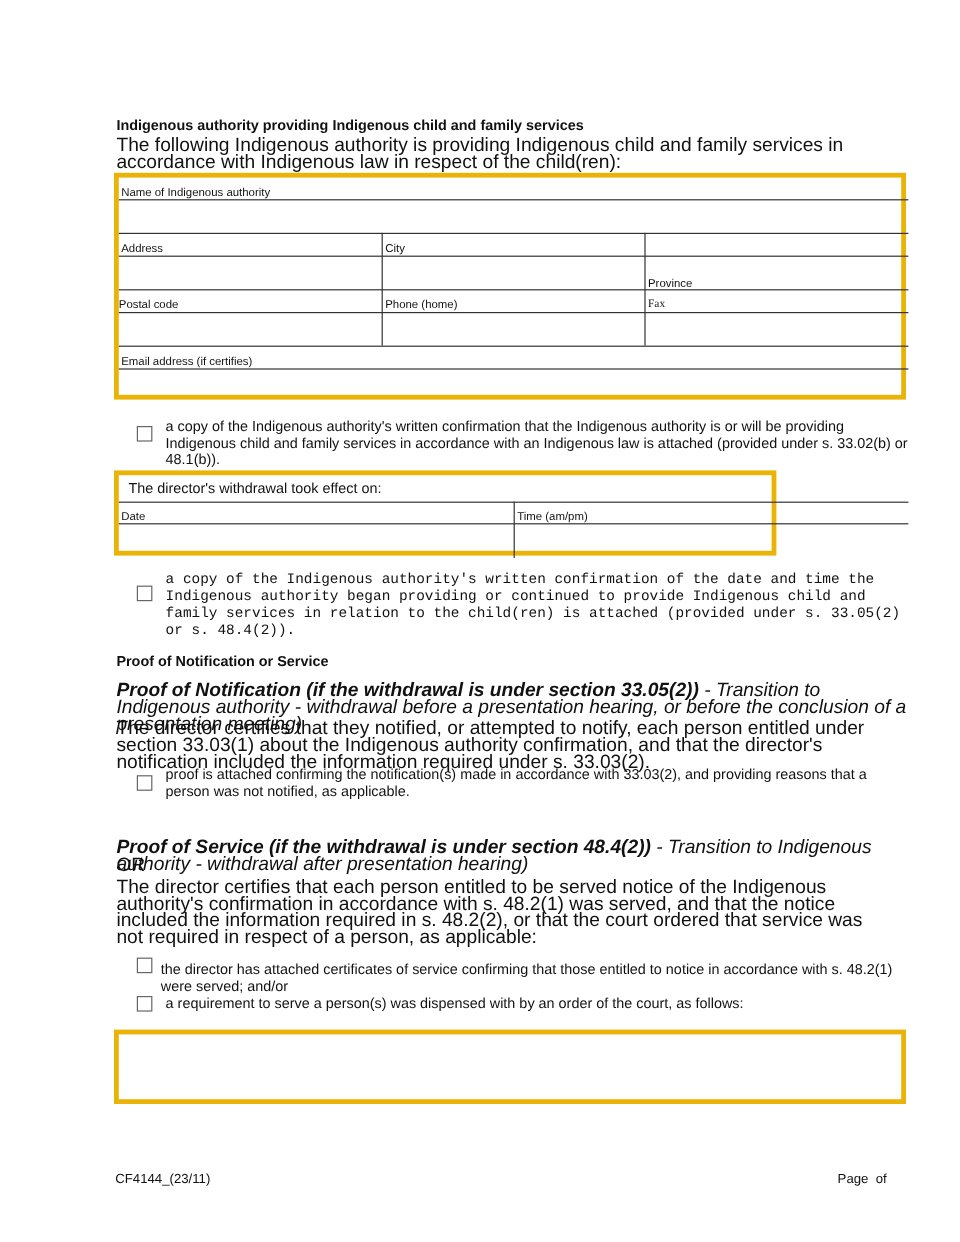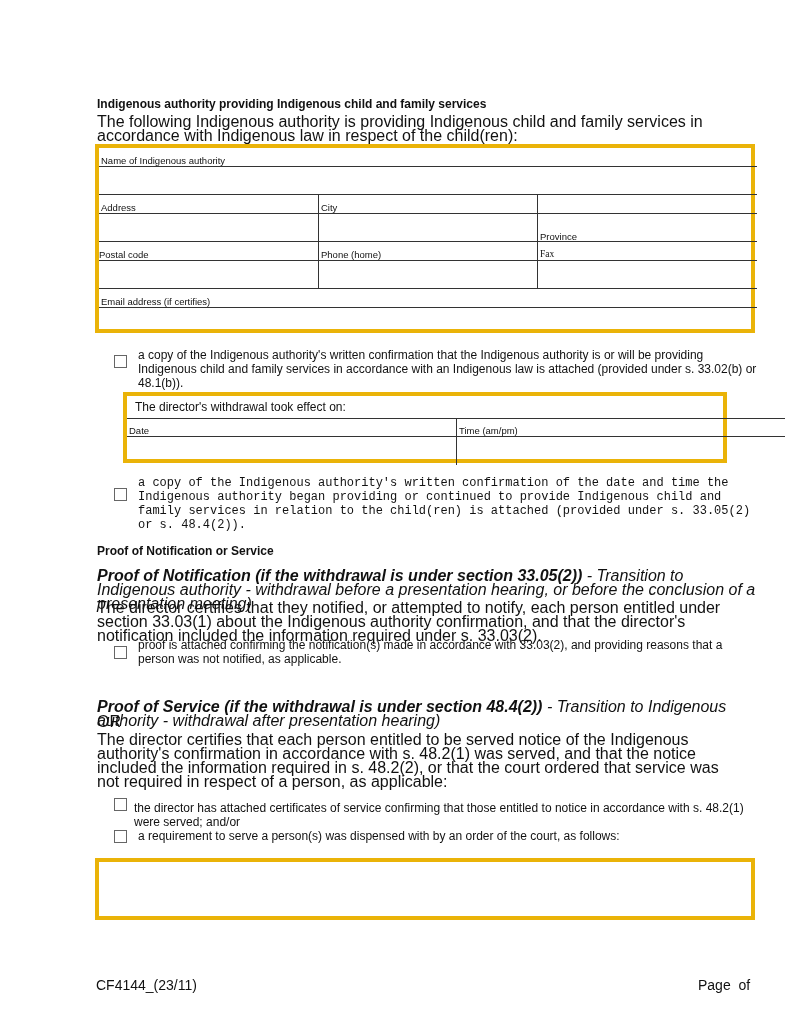--- a/index.html
+++ b/index.html
@@ -9,21 +9,21 @@
   .p { font-size: 16px; line-height: 14px; }
   .lbl { font-size: 9.5px; position: absolute; left: 2px; top: 1px; color: #111; }
   .box { position: absolute; border: 4px solid #eab308; box-sizing: border-box; }
   .hline { position: absolute; height: 1px; background: #333; }
   .vline { position: absolute; width: 1px; background: #333; }
   .field { position: absolute; background: transparent; border: none; outline: none; font-family: "Liberation Sans", sans-serif; font-size: 12px; padding: 0 4px; box-sizing: border-box; }
   .cb { position: absolute; width: 13px; height: 13px; border: 1px solid #666; box-sizing: border-box; background: #fff; }
   .cbtext { position: absolute; font-size: 12px; line-height: 14px; }
   .bi { font-weight: bold; font-style: italic; }
   .it { font-style: italic; }
-  .small { font-size: 14px; text-align: right; }
+  .small { font-size: 11px; text-align: right; }
 </style>
 </head>
 <body>
 
 <div class="abs h-title" style="left:97px; top:97px;">Indigenous authority providing Indigenous child and family services</div>
 <div class="abs p" style="left:97px; top:115px; width:640px;">The following Indigenous authority is providing Indigenous child and family services in accordance with Indigenous law in respect of the child(ren):</div>
 
 <div class="box" style="left:95px; top:144px; width:660px; height:189px;">
 
   <span class="lbl" style="top:7px;">Name of Indigenous authority</span>
@@ -52,21 +52,21 @@
   <div class="hline" style="left:0; top:140px; width:658px;"></div>
 
   <span class="lbl" style="top:148px;">Email address (if certifies)</span>
   <div class="hline" style="left:0; top:159px; width:658px;"></div>
   <input class="field" style="left: 0px; top: 160px; width: 658px; height: 27px;" value="">
 </div>
 
 <div class="cb" style="left:114px; top:355px;"></div>
 <div class="cbtext" style="left:138px; top:348px; width:620px;">a copy of the Indigenous authority's written confirmation that the Indigenous authority is or will be providing Indigenous child and family services in accordance with an Indigenous law is attached (provided under s. 33.02(b) or 48.1(b)).</div>
 
-<div class="box" style="left:95px; top:392px; width:604px; height:71px;margin-left:28px;">
+<div class="box" style="left:95px; top:392px; width:552px; height:71px;">
   <span class="abs" style="left:8px; top:4px; font-size:12px;">The director's withdrawal took effect on:</span>
   <div class="hline" style="left:0; top:22px; width:658px;"></div>
   <span class="lbl" style="top:29px;">Date</span>
   <span class="lbl" style="left:332px; top:29px;">Time (am/pm)</span>
   <div class="vline" style="left:329px; top:22px; height:47px;"></div>
   <div class="hline" style="left:0; top:40px; width:658px;"></div>
   <input class="field" style="left: 0px; top: 41px; width: 329px; height: 28px;" value="">
   <input class="field" style="left: 330px; top: 41px; width: 328px; height: 28px;" value="">
 </div>
 

